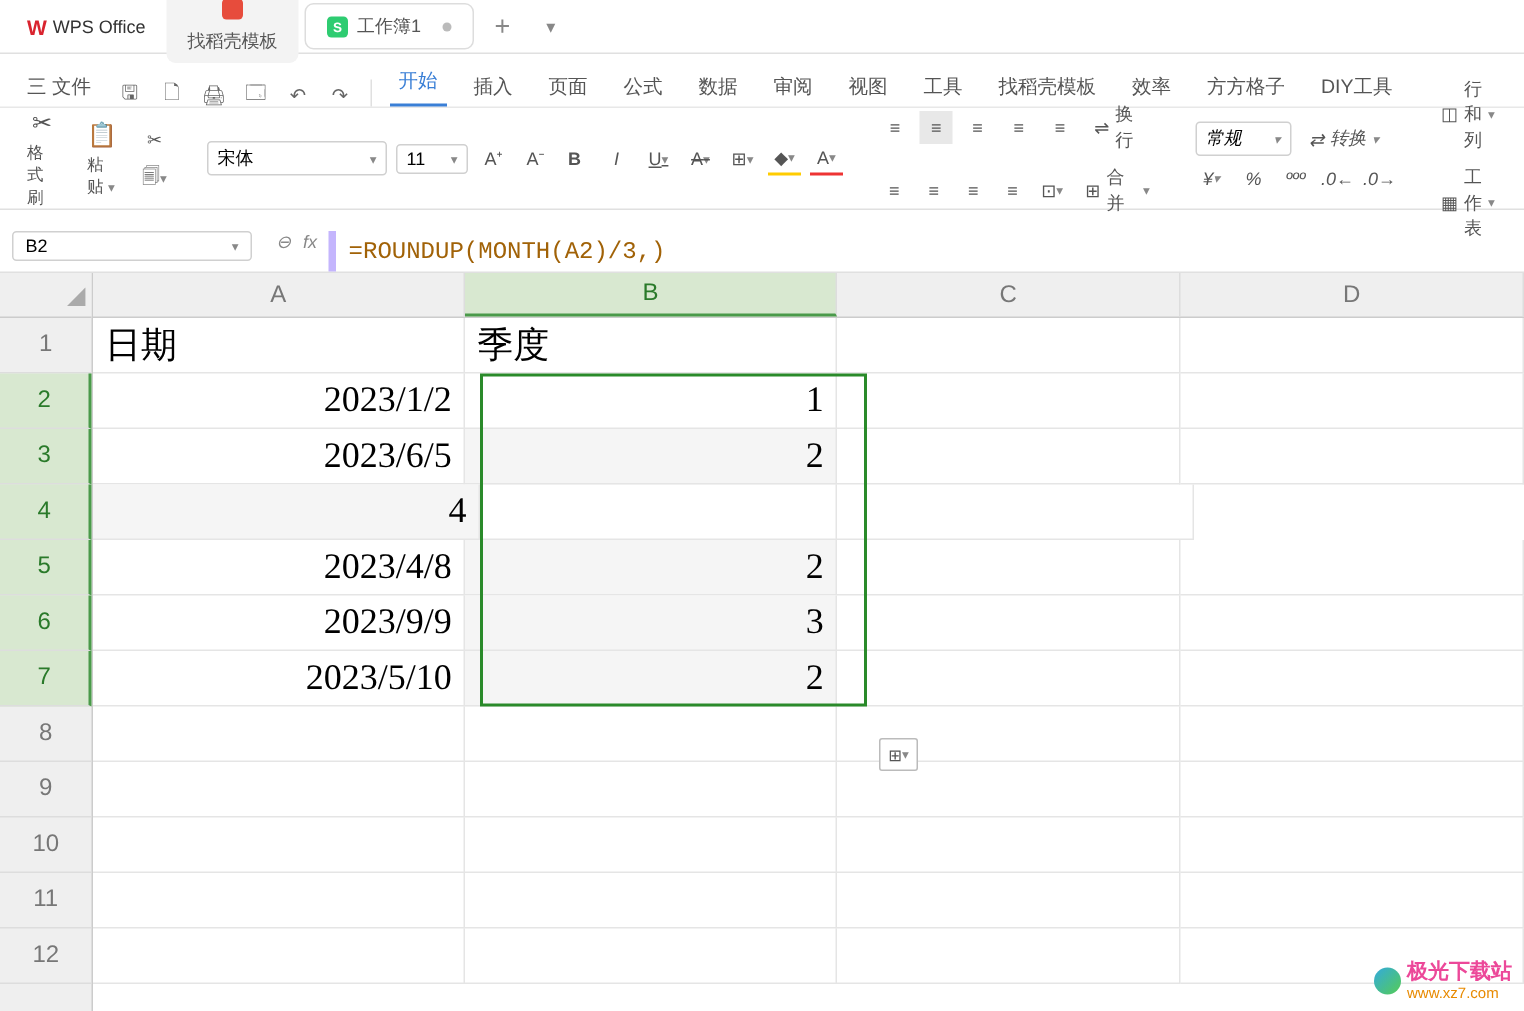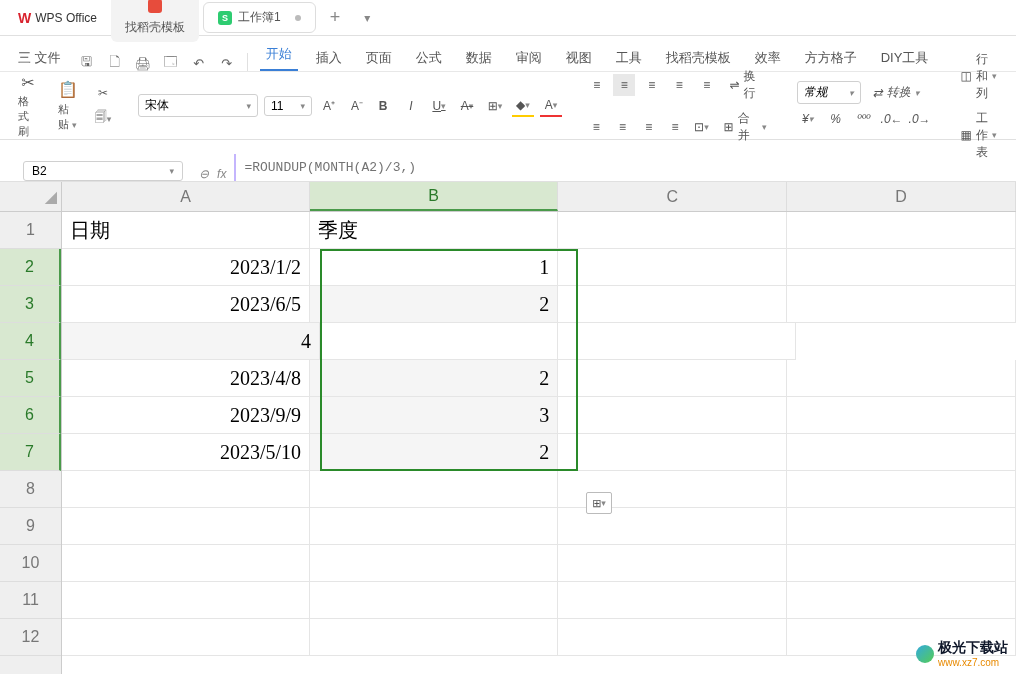--- a/index.html
+++ b/index.html
@@ -22,37 +22,37 @@
 .ribbon { height: 68px; display: flex; align-items: center; padding: 4px 12px; gap: 8px; border-bottom: 1px solid #e0e0e0; background: #fff; }
 .ribbon-btn-lg { display: flex; flex-direction: column; align-items: center; gap: 2px; font-size: 11px; color: #555; padding: 4px 6px; cursor: pointer; }
 .ribbon-icon { width: 20px; height: 20px; display: inline-flex; align-items: center; justify-content: center; color: #555; font-size: 16px; }
 .ribbon-row { display: flex; align-items: center; gap: 6px; }
 .ribbon-sep { width: 1px; height: 48px; background: #e8e8e8; margin: 0 4px; }
 .font-select { display: flex; align-items: center; border: 1px solid #d0d0d0; border-radius: 3px; padding: 2px 6px; font-size: 12px; min-width: 120px; justify-content: space-between; }
 .size-select { display: flex; align-items: center; border: 1px solid #d0d0d0; border-radius: 3px; padding: 2px 6px; font-size: 12px; width: 48px; justify-content: space-between; }
 .mini-btn { width: 22px; height: 22px; display: inline-flex; align-items: center; justify-content: center; font-size: 12px; color: #555; cursor: pointer; }
 .mini-btn.u { text-decoration: underline; }
 .mini-btn.s { text-decoration: line-through; }
-.formula-bar { height: 28px; display: flex; align-items: flex-end; border-bottom: 1px solid #e0e0e0; background: #fff; margin-top: 14px; padding-left: 15px; }
+.formula-bar { height: 28px; display: flex; align-items: flex-start; border-bottom: 1px solid #e0e0e0; background: #fff; margin-top: 14px; }
 .name-box { width: 160px; border: 1px solid #d0d0d0; margin: 0 8px; padding: 2px 8px; font-size: 12px; display: flex; justify-content: space-between; align-items: center; border-radius: 3px; }
 .fx-tools { display: flex; align-items: center; gap: 8px; padding: 0 8px; color: #888; font-size: 12px; font-style: italic; }
-.formula-input { flex: 1; padding: 2px 8px; font-size: 13px; font-family: "Courier New", monospace; color: #737373; border-left: 2px solid #c4b5fd; height: 100%; display: flex; align-items: center; }
+.formula-input { flex: 1; padding: 2px 8px; font-size: 16px; font-family: "Courier New", monospace; color: #a16207; border-left: 5px solid #c4b5fd; height: 100%; display: flex; align-items: center; }
 .sheet-area { display: flex; height: 500px; }
 .row-headers { width: 62px; background: #efefef; border-right: 1px solid #ccc; }
 .corner { height: 30px; border-bottom: 1px solid #ccc; background: #efefef; display: flex; align-items: center; justify-content: flex-end; padding-right: 4px; color: #aaa; }
 .row-h { height: 37px; display: flex; align-items: center; justify-content: center; font-size: 16px; color: #777; border-bottom: 1px solid #ddd; }
 .row-h.sel { background: #d8e8d0; color: #2a7a2a; border-right: 2px solid #4a9a4a; }
 .cols-area { flex: 1; overflow: hidden; }
 .col-headers { height: 30px; display: flex; background: #efefef; border-bottom: 1px solid #ccc; }
 .col-h { display: flex; align-items: center; justify-content: center; font-size: 16px; color: #777; border-right: 1px solid #ddd; }
 .col-h.sel { background: #d8e8d0; color: #2a7a2a; border-bottom: 2px solid #4a9a4a; }
 .col-a { width: 258px; } .col-b { width: 258px; } .col-c { width: 238px; } .col-d { width: 238px; }
 .cells { display: flex; flex-direction: column; }
 .cell-row { display: flex; height: 37px; }
-.cell { border-right: 1px solid #e5e5e5; border-bottom: 1px solid #e5e5e5; padding: 4px 8px; font-size: 20px; font-family: "SimSun", serif; display: flex; align-items: center; }
+.cell { border-right: 1px solid #e5e5e5; border-bottom: 1px solid #e5e5e5; padding: 4px 8px; font-size: 24px; font-family: "SimSun", serif; display: flex; align-items: center; }
 .cell.right { justify-content: flex-end; }
 .cell.sel-fill { background: #f5f5f5; }
 .selection-border { position: absolute; border: 2px solid #2a8a2a; pointer-events: none; }
 .paste-opts { position: absolute; width: 26px; height: 22px; border: 1px solid #bbb; background: #fff; display: flex; align-items: center; justify-content: center; font-size: 11px; color: #555; border-radius: 2px; }
 .watermark { position: absolute; right: 8px; bottom: 6px; font-size: 11px; color: #9c9; display: flex; align-items: center; gap: 4px; }
 .watermark-logo { width: 18px; height: 18px; background: linear-gradient(135deg,#3ad,#5c5); border-radius: 50%; }
 .dd { font-size: 9px; color: #888; }
 .ribbon-combo { display: flex; align-items: center; gap: 4px; padding: 2px 6px; font-size: 12px; color: #555; border-radius: 3px; cursor: pointer; }
 </style>
 </head>
@@ -295,16 +295,16 @@
   </div>
 </div>
 
 <div class="selection-border" style="left:320px; top:249px; width:258px; height:222px;"></div>
 
 <div class="paste-opts" style="left:586px; top:492px;">⊞<span class="dd">▾</span></div>
 
 <div class="watermark">
   <span class="watermark-logo"></span>
   <div>
-    <div style="color:#0f172a;font-size:14px;font-weight:bold;">极光下载站</div>
+    <div style="color:#ec4899;font-size:14px;font-weight:bold;">极光下载站</div>
     <div style="color:#e88a00;font-size:10px;">www.xz7.com</div>
   </div>
 </div>
 
 </body></html>

